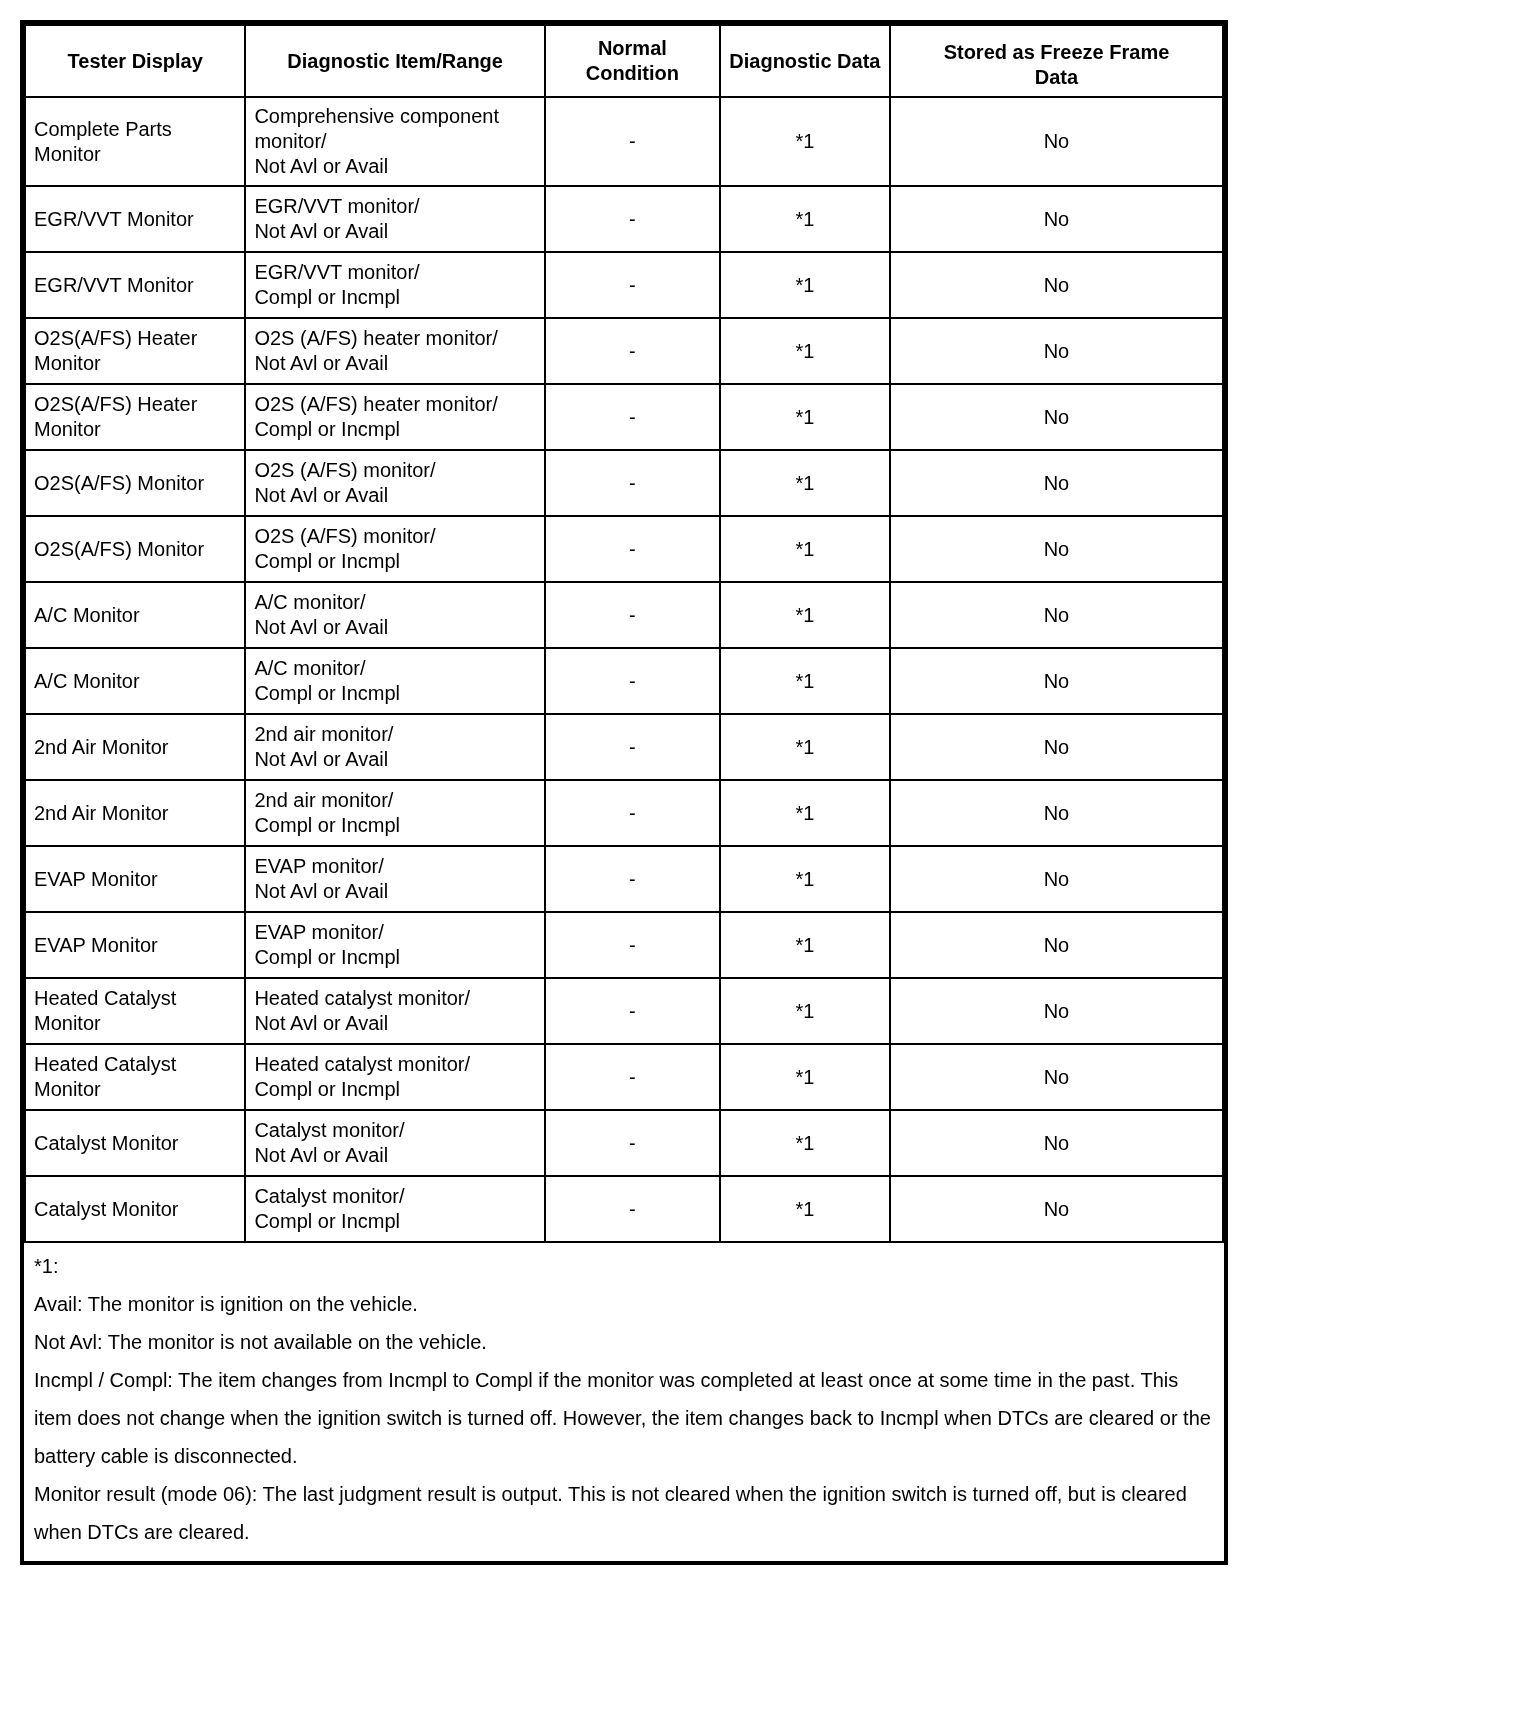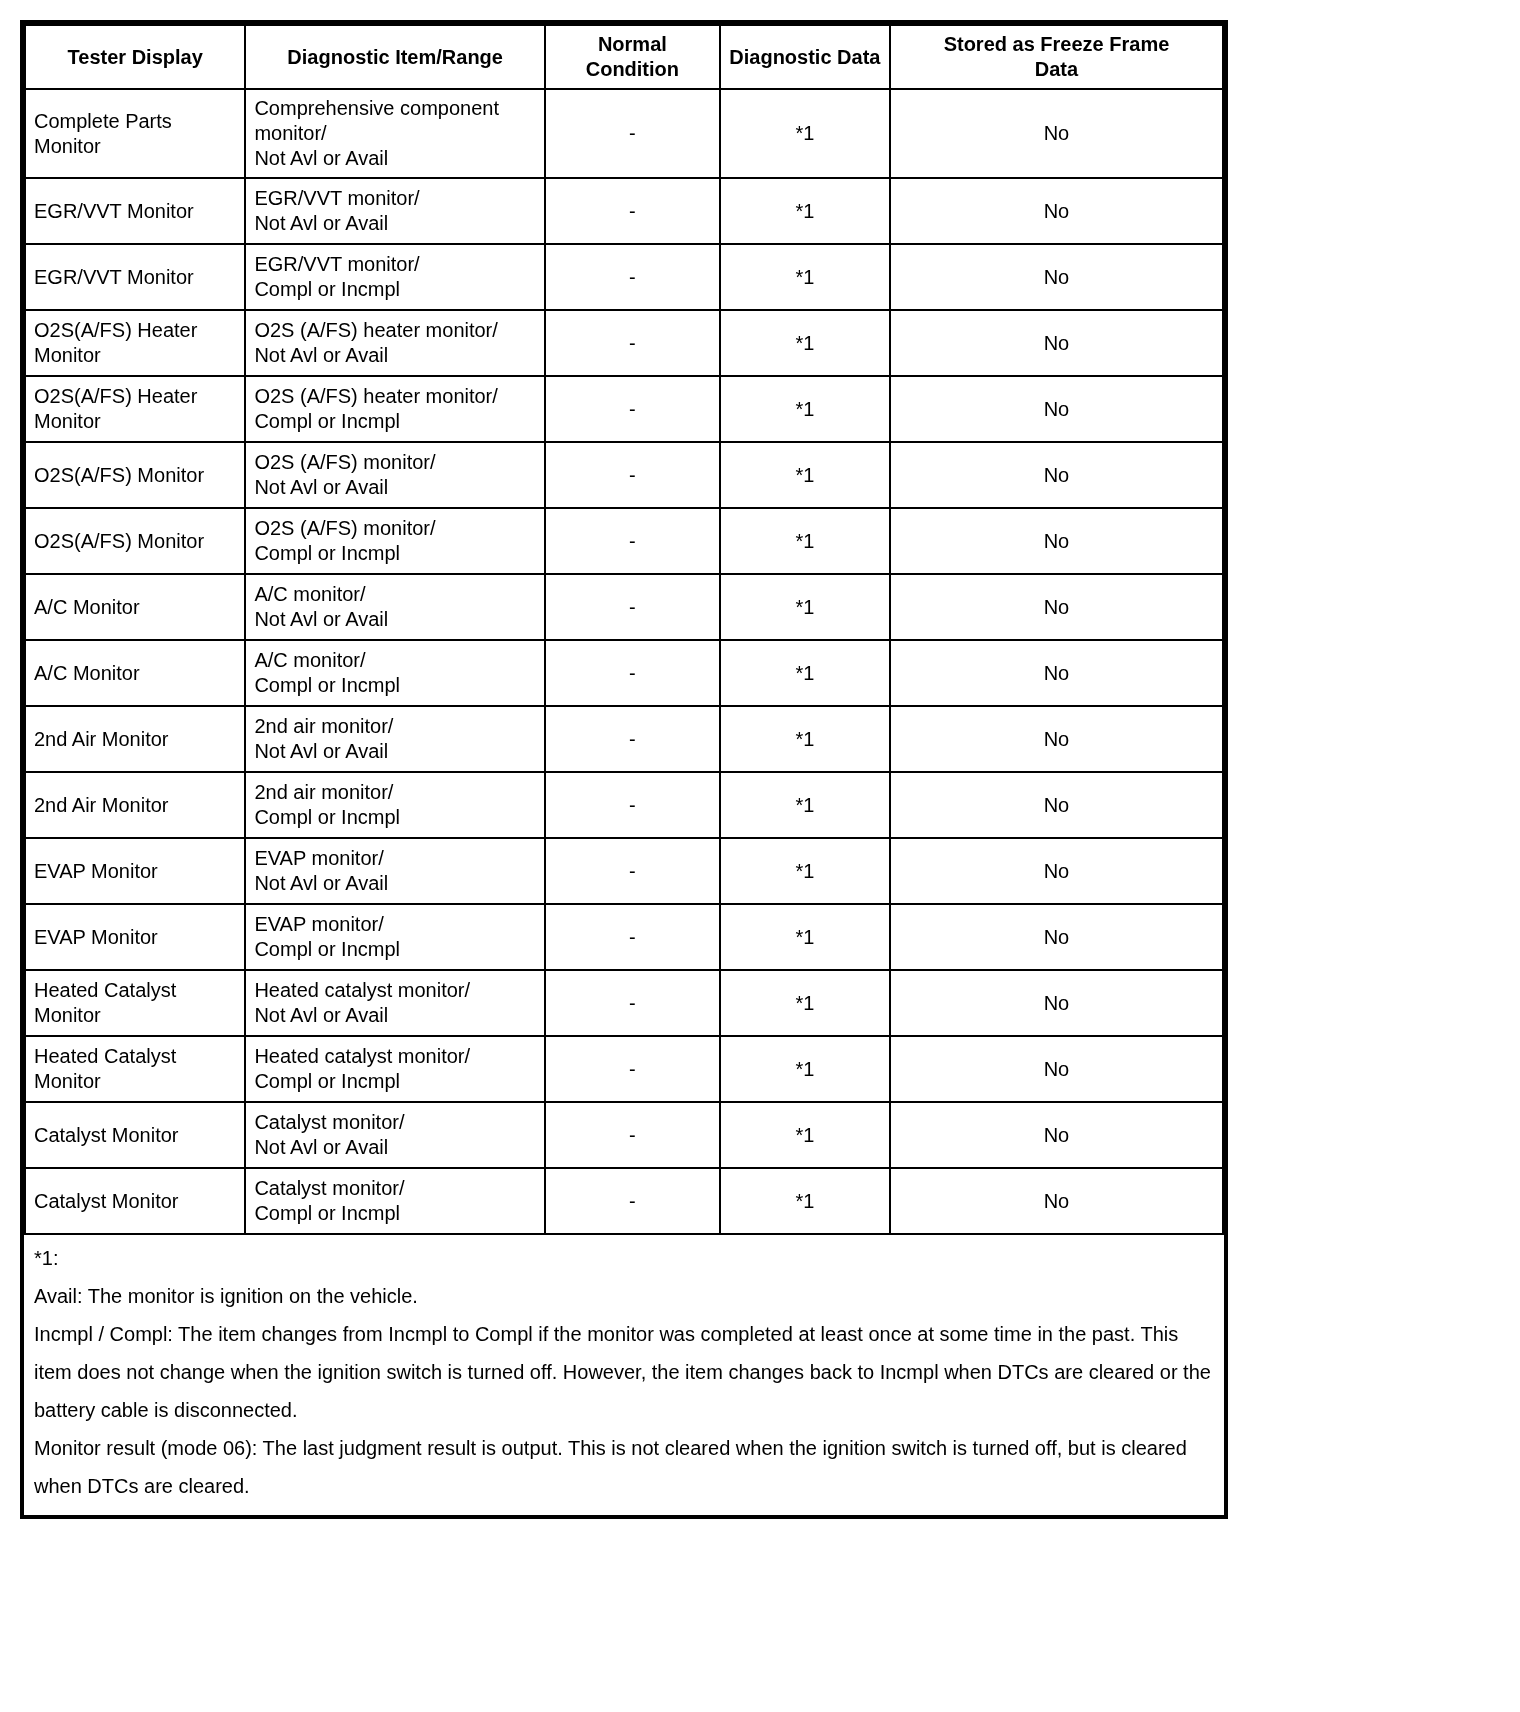--- a/index.html
+++ b/index.html
@@ -44,20 +44,21 @@
   }
   td.cell-left {
     text-align: left;
   }
   td.cell-center {
     text-align: center;
   }
   .narrow {
     display: inline-block;
     max-width: 260px;
+    margin-top: 8px;
   }
   .footnotes {
     padding: 4px 10px 10px 10px;
     font-size: 20px;
     line-height: 38px;
   }
   .footnote-line {
     white-space: normal;
   }
 </style>
@@ -408,19 +409,20 @@
       <span>No</span>
     </td>
   </tr>
 </tbody>
     </table>
     <div class="footnotes" id="footnotes">
   <div class="footnote-line">*1:</div>
 
   <div class="footnote-line">Avail: The monitor is ignition on the vehicle.</div>
 
+  <div class="footnote-line">Not Avl: The monitor is not available on the vehicle.</div>
 
   <div class="footnote-line">Incmpl / Compl: The item changes from Incmpl to Compl if the monitor was completed at least once at some time in the past. This item does not change when the ignition switch is turned off. However, the item changes back to Incmpl when DTCs are cleared or the battery cable is disconnected.</div>
 
   <div class="footnote-line">Monitor result (mode 06): The last judgment result is output. This is not cleared when the ignition switch is turned off, but is cleared when DTCs are cleared.</div>
 </div>
   </div>
 </div>
 
 </body></html>

